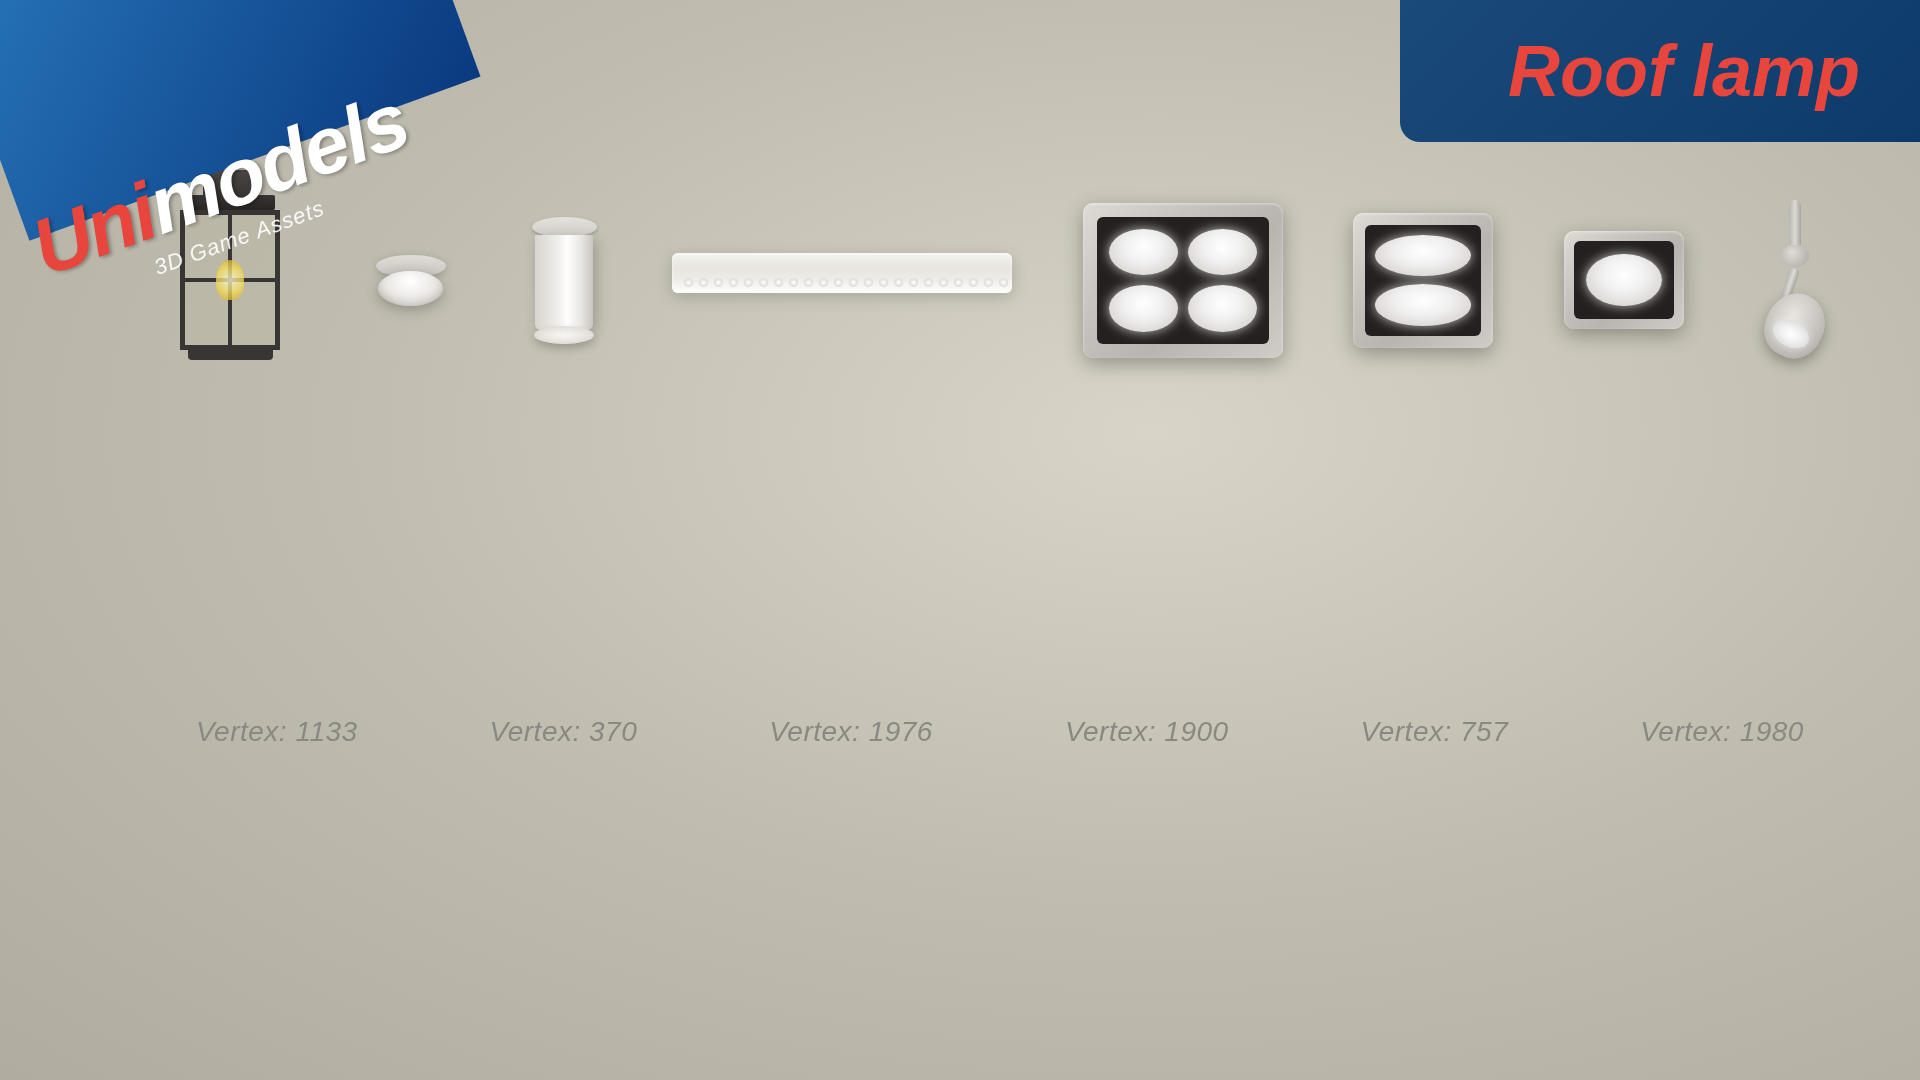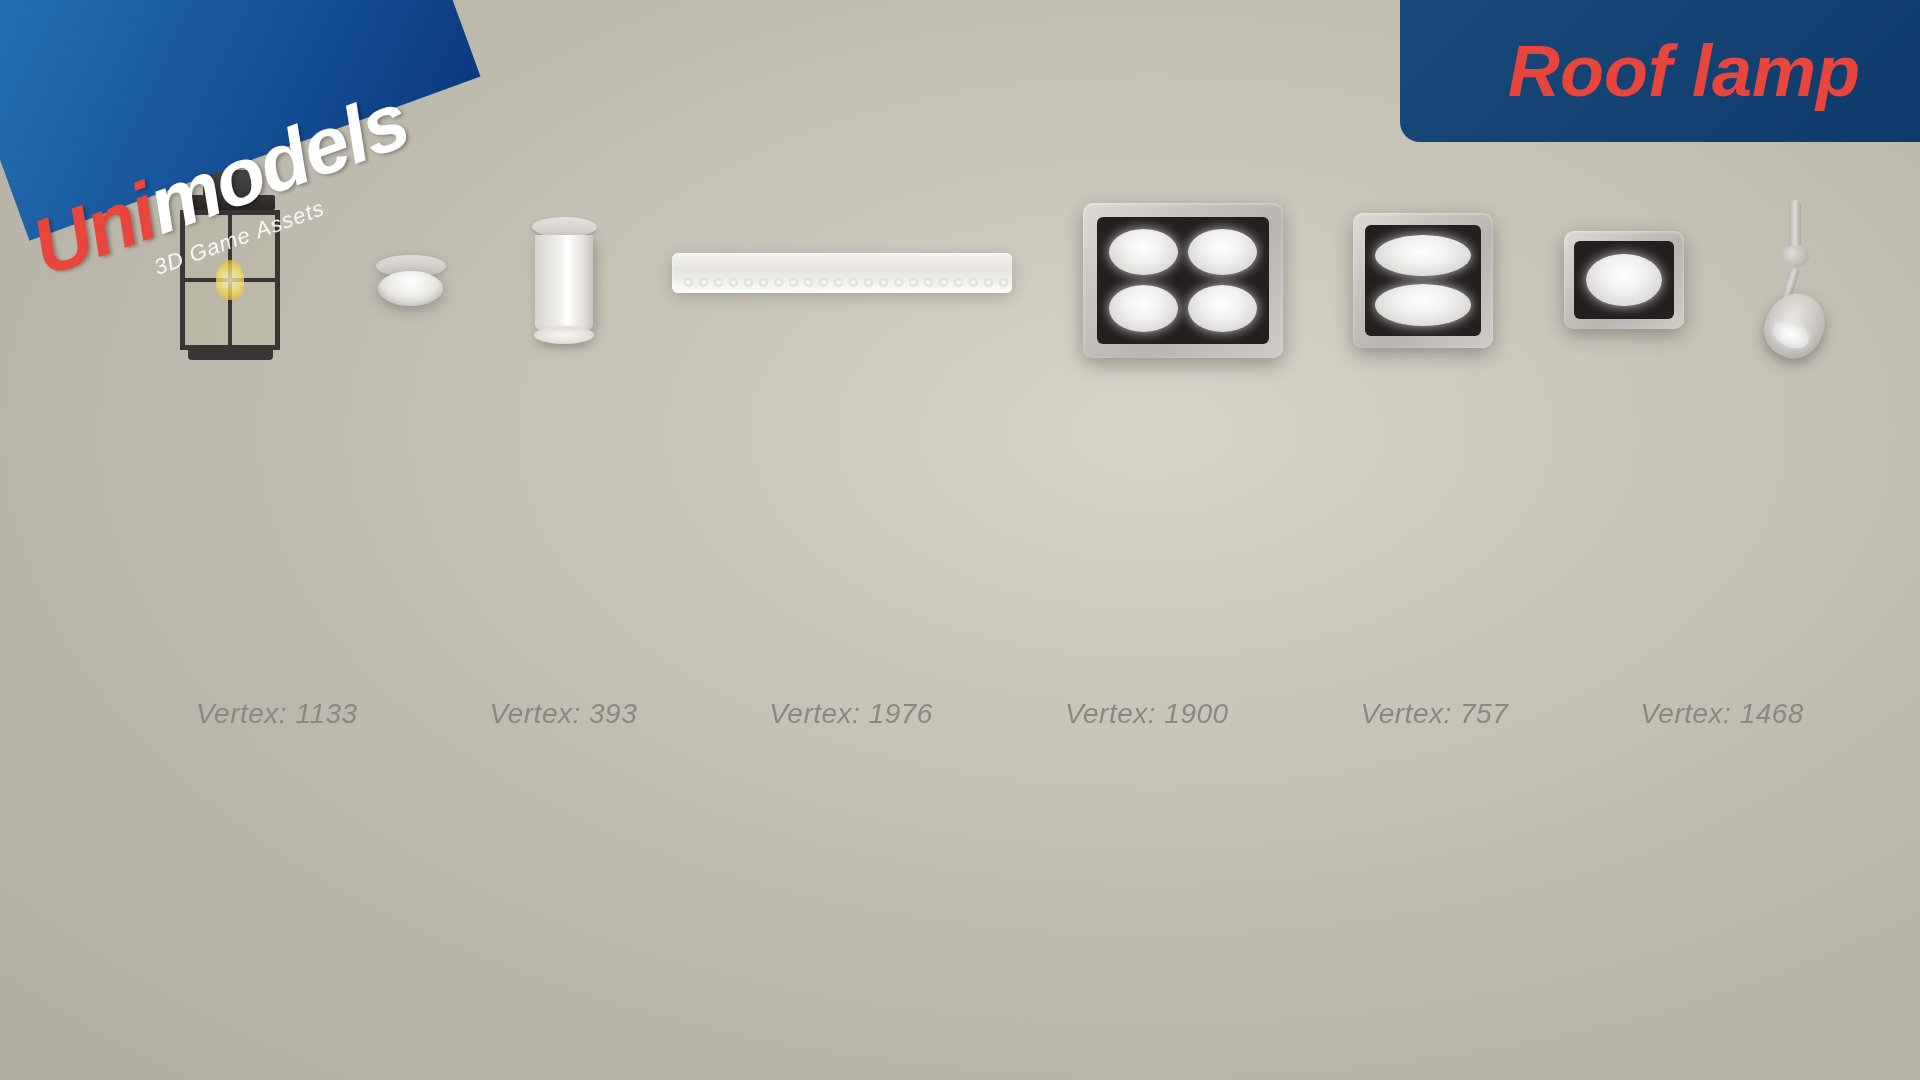--- a/index.html
+++ b/index.html
@@ -134,21 +134,21 @@
     
     .lamp-lantern {
       width: 130px;
       height: 200px;
       position: relative;
     }
 
     
     .vertex-labels {
       position: absolute;
-      bottom: 350px;
+      bottom: 332px;
       left: 130px;
       right: 50px;
       display: flex;
       align-items: center;
       justify-content: space-around;
     }
 
     .vertex-label {
       font-size: 28px;
       font-weight: 400;
@@ -299,20 +299,20 @@
             <div style="position:absolute; bottom:10px; left:50%; transform:translateX(-50%); width:38px; height:26px; background:radial-gradient(ellipse,#ffffff 0%,#f0f0f0 40%,#d0d0d0 100%); border-radius:50%; box-shadow:0 0 10px rgba(255,255,255,0.5);"></div>
           </div>
         </div>
       </div>
     </div>
 
   </div>
 
   <div class="vertex-labels">
     <div class="vertex-label">Vertex: 1133</div>
-    <div class="vertex-label">Vertex: 393</div>
+    <div class="vertex-label">Vertex: 370</div>
     <div class="vertex-label">Vertex: 1976</div>
     <div class="vertex-label">Vertex: 1900</div>
     <div class="vertex-label">Vertex: 757</div>
-    <div class="vertex-label">Vertex: 1468</div>
+    <div class="vertex-label">Vertex: 1980</div>
   </div>
 
 </div>
 
 </body></html>

